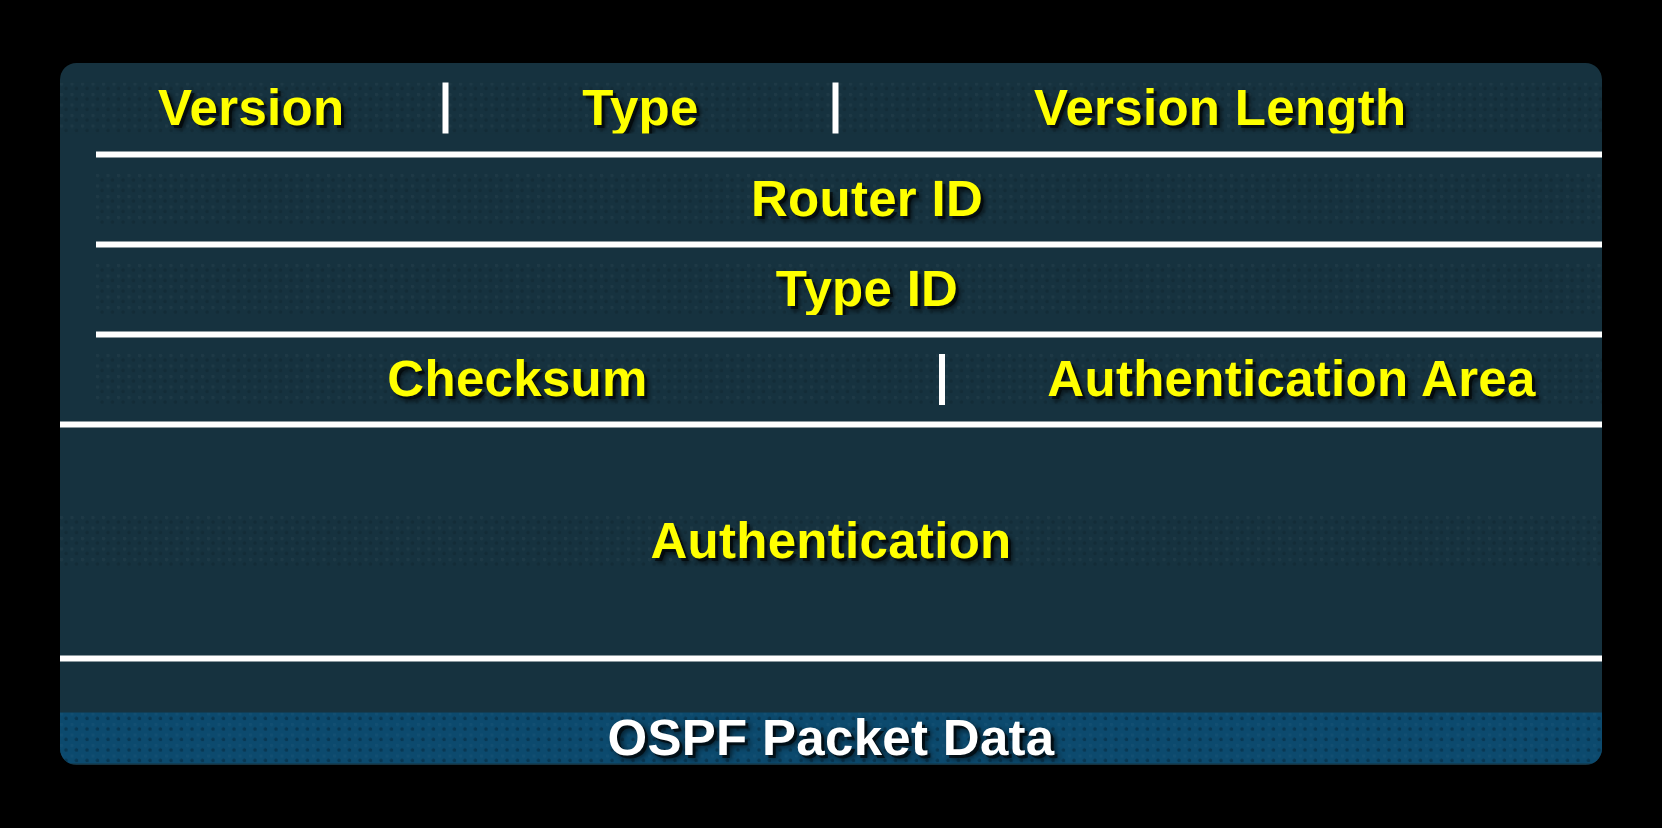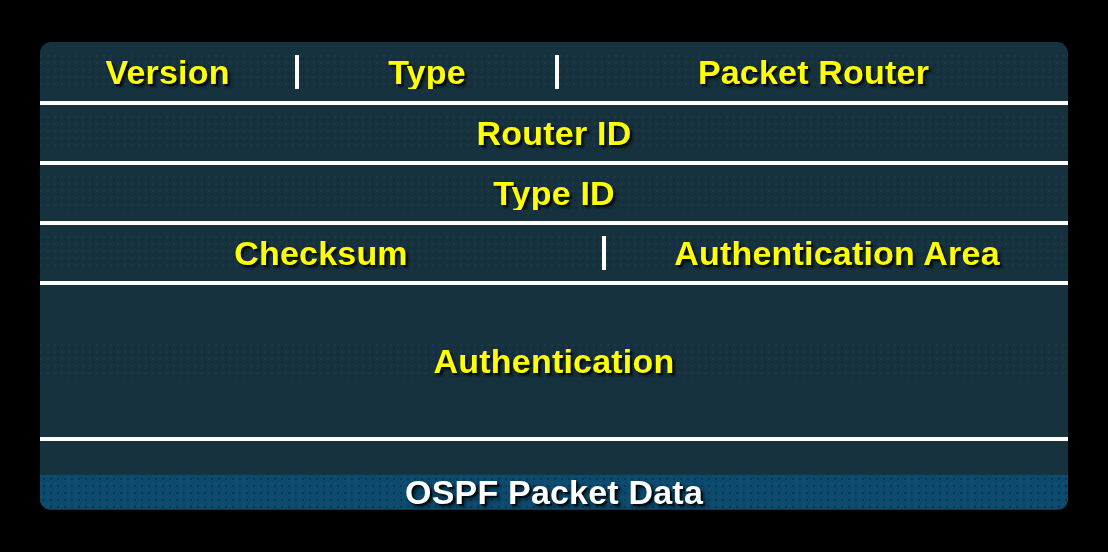--- a/index.html
+++ b/index.html
@@ -96,21 +96,21 @@
   }
   .row.payload .tex {
     background-image:
       radial-gradient(circle at 1px 1px, rgba(255,255,255,0.028) 1px, transparent 1.4px),
       radial-gradient(circle at 4px 4px, rgba(0,0,0,0.25) 1px, transparent 1.4px);
     background-size: 7px 7px, 7px 7px;
   }
 
   
   .h-std   { height: 59px; }
-  .h-std2  { height: 60px; }
+  .h-std2  { height: 60px; margin-left: 24px; }
   .h-tall  { height: 156px; }
   .h-pay   { height: 106px; }
 
   
   .w-version { width: 255px; }
   .w-type    { width: 260px; }
   .w-plen    { flex: 1 1 auto; }
   .w-cksum   { width: 562px; }
   .w-authty  { flex: 1 1 auto; }
   .w-full    { width: 100%; }
@@ -126,21 +126,21 @@
       <div class="cell w-version">
         <div class="tex"></div>
         <span class="cell-label">Version</span>
       </div>
       <div class="cell w-type vdiv">
         <div class="tex"></div>
         <span class="cell-label">Type</span>
       </div>
       <div class="cell w-plen vdiv">
         <div class="tex"></div>
-        <span class="cell-label">Packet Router</span>
+        <span class="cell-label">Version Length</span>
       </div>
     </div>
 
     <div class="row h-std2 divider-top">
       <div class="cell w-full">
         <div class="tex"></div>
         <span class="cell-label">Router ID</span>
       </div>
     </div>
 

